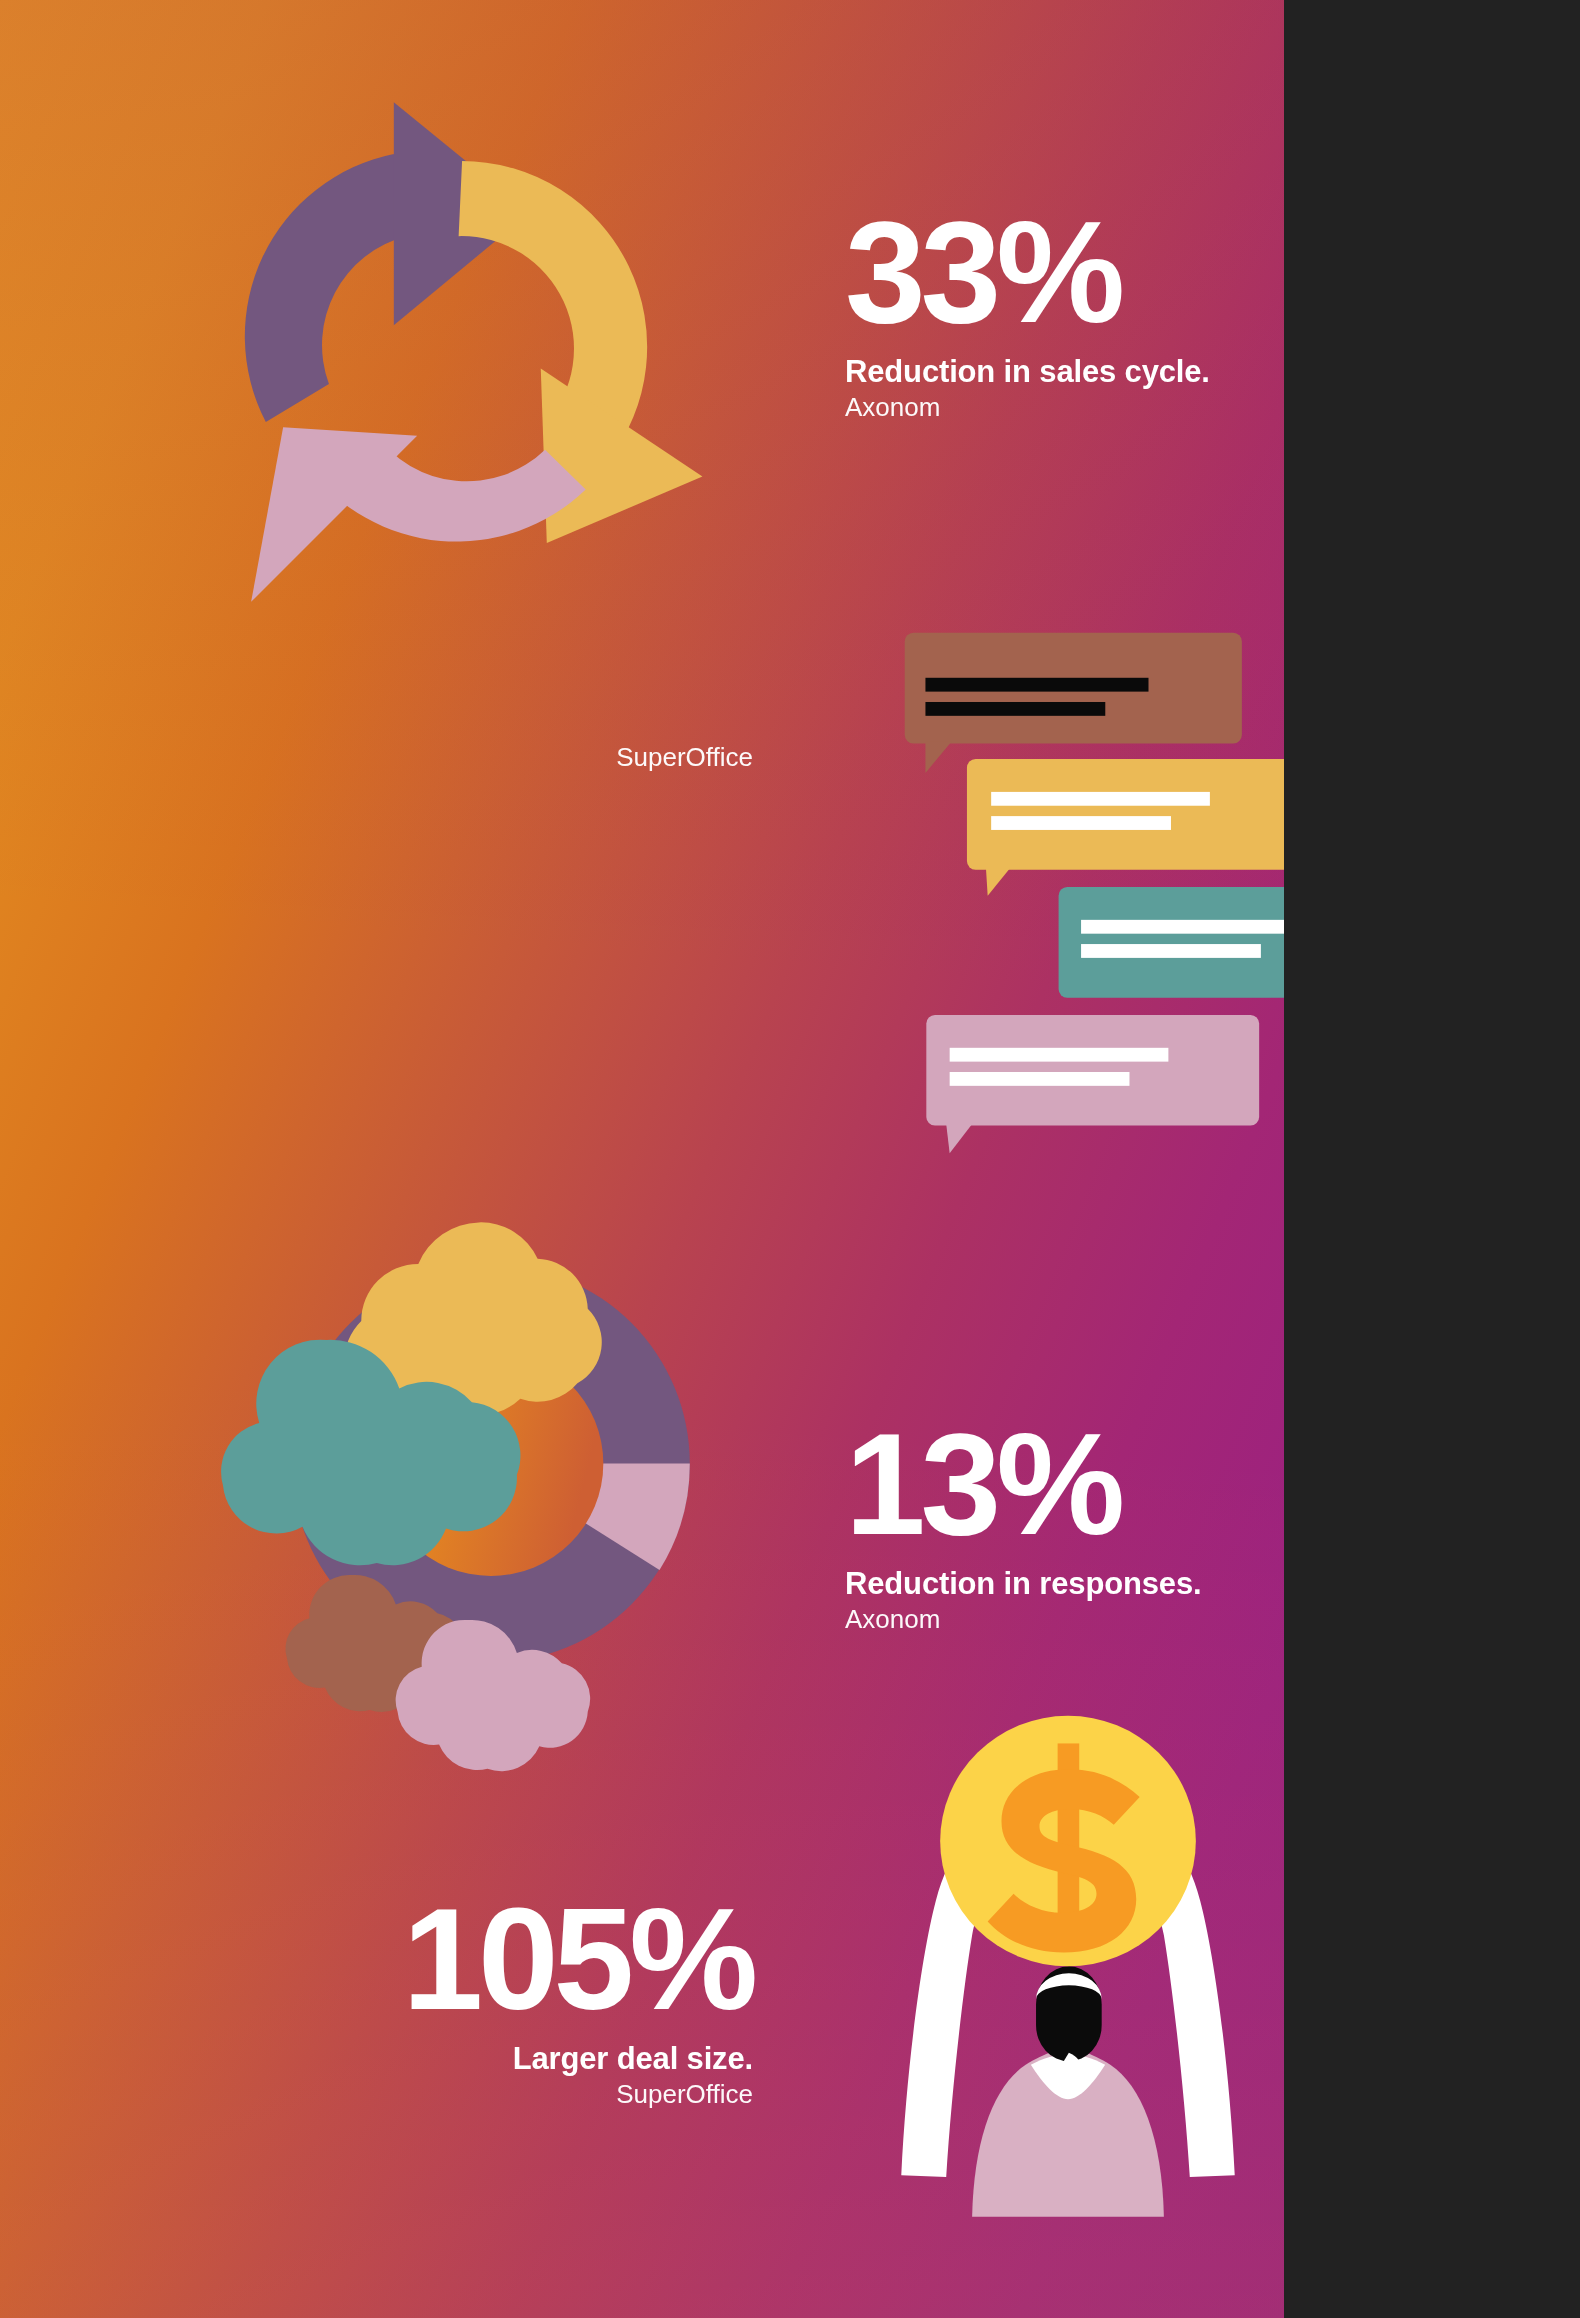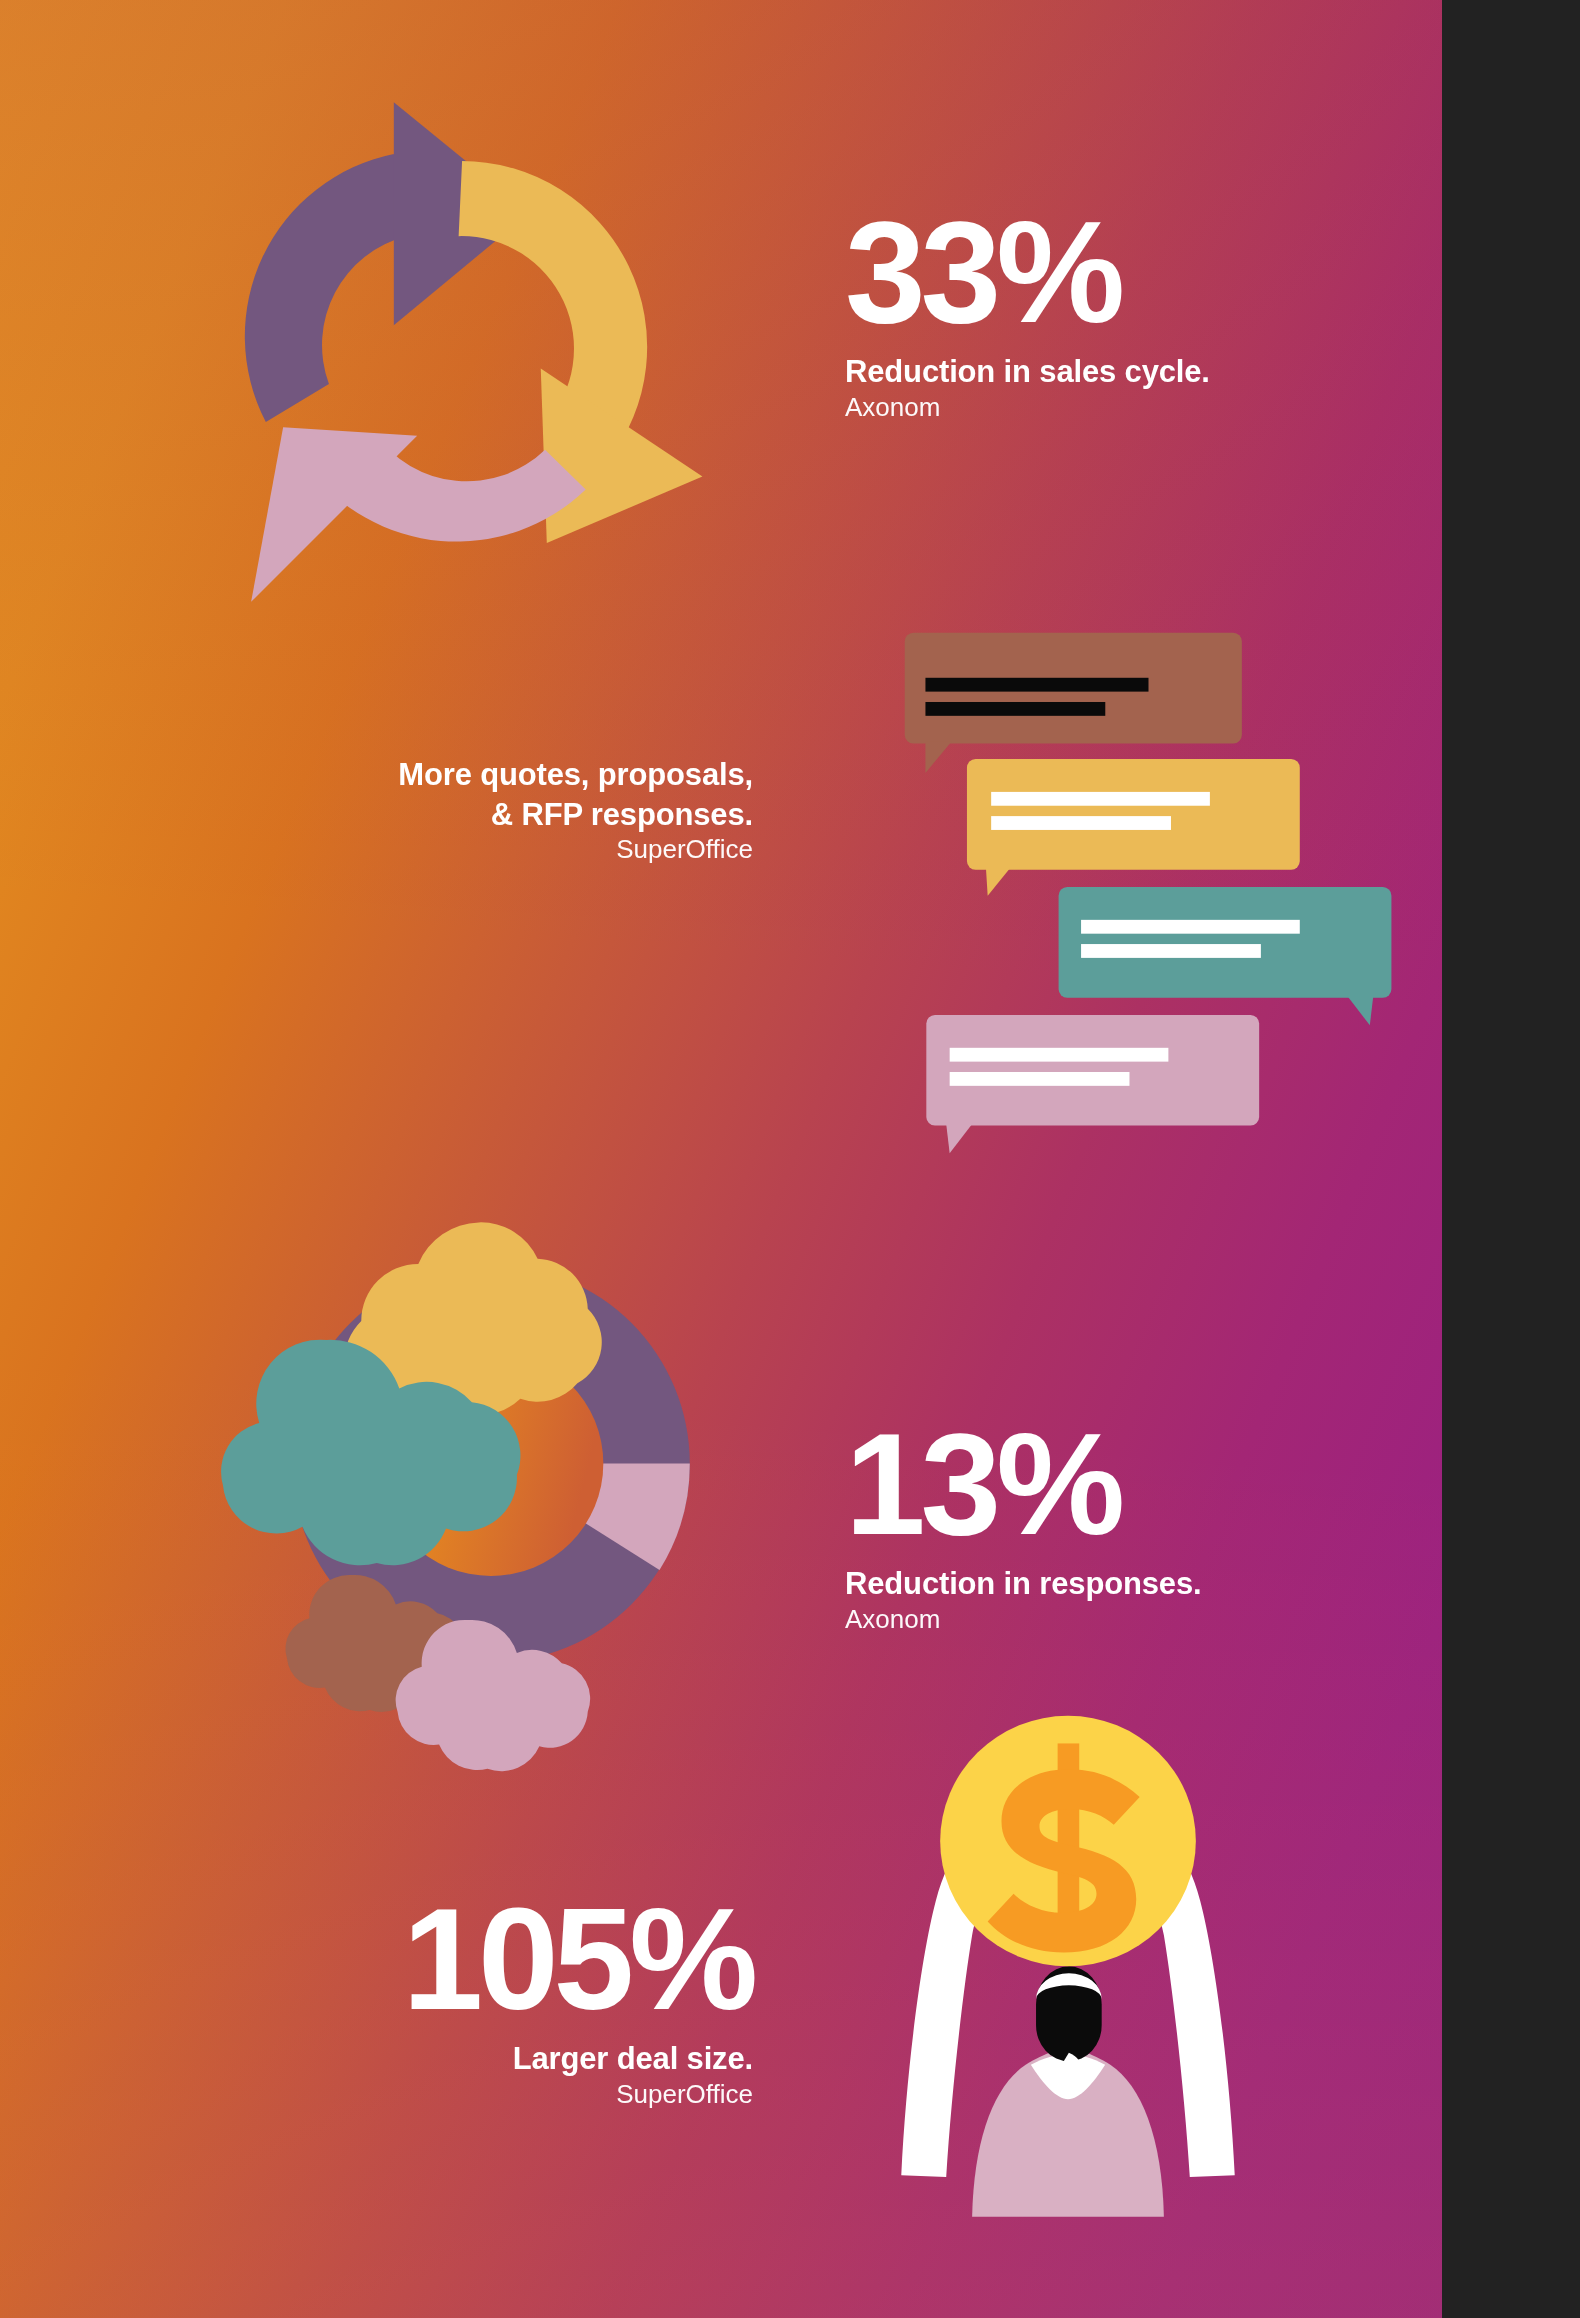--- a/index.html
+++ b/index.html
@@ -2,21 +2,21 @@
 <html style="font-size:14px"><head>
 <meta charset="utf-8">
 <style>
   html, body {
     margin: 0;
     padding: 0;
     background: #222;
   }
   .poster {
     position: relative;
-    width: 1442px;
+    width: 1284px;
     height: 2319px;
     overflow: hidden;
     font-family: "Liberation Sans", "DejaVu Sans", sans-serif;
     background:
       linear-gradient(112deg,
         #E8921F 0%,
         #E2891F 12%,
         #D9731F 26%,
         #C75A38 40%,
         #B8434F 53%,
@@ -295,22 +295,20 @@
     </svg>
   </div>
 
   <div class="stat align-left" id="stat-33">
     <div class="big">33%</div>
     <div class="label">Reduction in sales cycle.</div>
     <div class="source">Axonom</div>
   </div>
 
   <div class="stat align-right" id="stat-49">
-    <div class="label">More quotes, proposals,
-&amp; RFP responses.</div>
     <div class="source">SuperOffice</div>
   </div>
 
   <div class="stat align-left" id="stat-13">
     <div class="big">13%</div>
     <div class="label">Reduction in responses.</div>
     <div class="source">Axonom</div>
   </div>
 
   <div class="stat align-right" id="stat-105">

